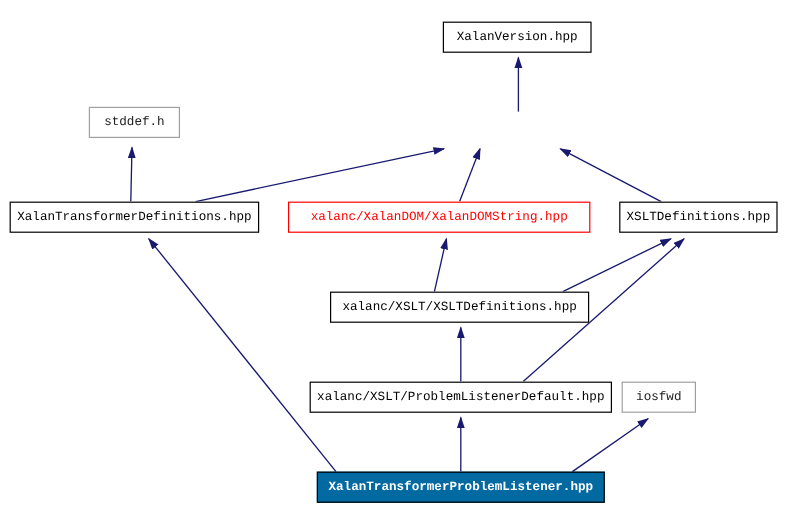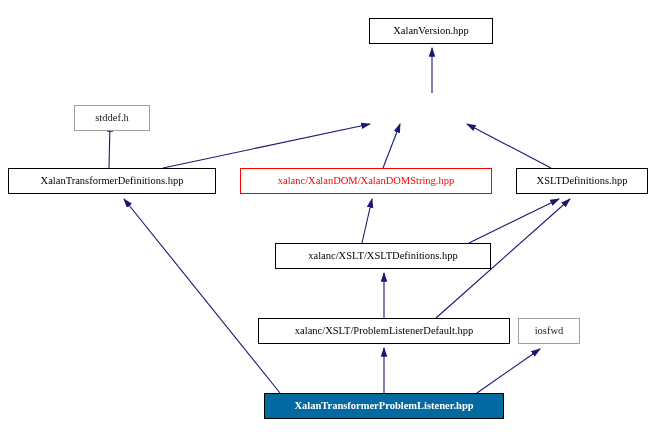--- a/index.html
+++ b/index.html
@@ -5,21 +5,21 @@
   html, body {
     margin: 0;
     padding: 0;
     background: #ffffff;
   }
   #canvas {
     position: relative;
     width: 656px;
     height: 435px;
     background: #ffffff;
-    font-family: Liberation Serif, serif;
+    font-family: Liberation Mono, monospace;
     overflow: hidden;
     border-radius: 11px;
   }
   svg.edges {
     position: absolute;
     left: 0;
     top: 0;
     width: 656px;
     height: 435px;
     pointer-events: none;
@@ -87,21 +87,21 @@
 
       <line x1="384" y1="393" x2="384" y2="348"></line>
 
       <line x1="477" y1="393" x2="540" y2="349"></line>
     </g>
   </svg>
 
   <div class="node" style="left:369px; top:18px; width:124px; height:26px;">
     <span>XalanVersion.hpp</span>
   </div>
-  <div class="node grey" style="left:74px; top:105px; width:76px; height:26px;">
+  <div class="node grey" style="left:74px; top:89px; width:76px; height:26px;">
     <span>stddef.h</span>
   </div>
   <div class="node" style="left:8px; top:168px; width:208px; height:26px;">
     <span>XalanTransformerDefinitions.hpp</span>
   </div>
   <div class="node red" style="left:240px; top:168px; width:252px; height:26px;text-align:right;">
     <span>xalanc/XalanDOM/XalanDOMString.hpp</span>
   </div>
   <div class="node" style="left:516px; top:168px; width:132px; height:26px;">
     <span>XSLTDefinitions.hpp</span>

